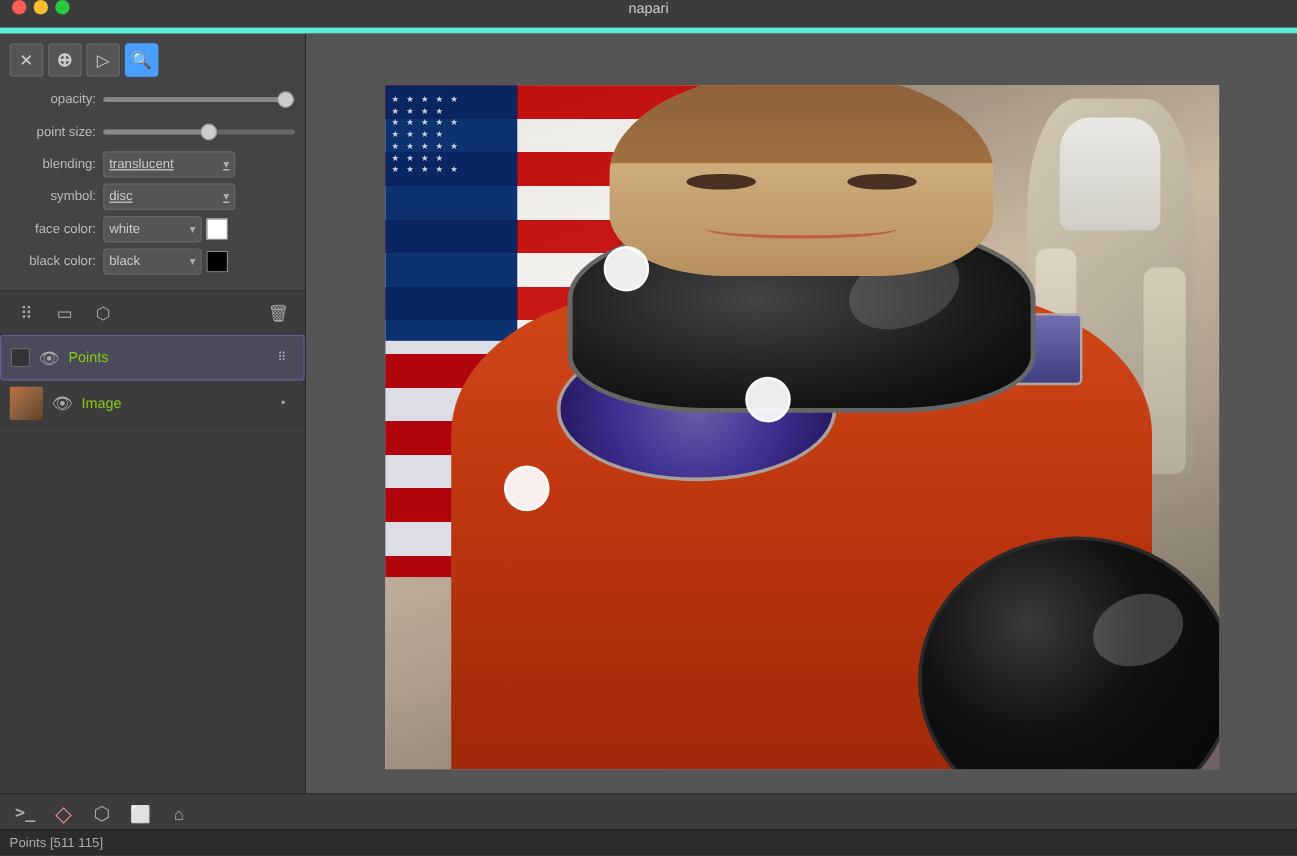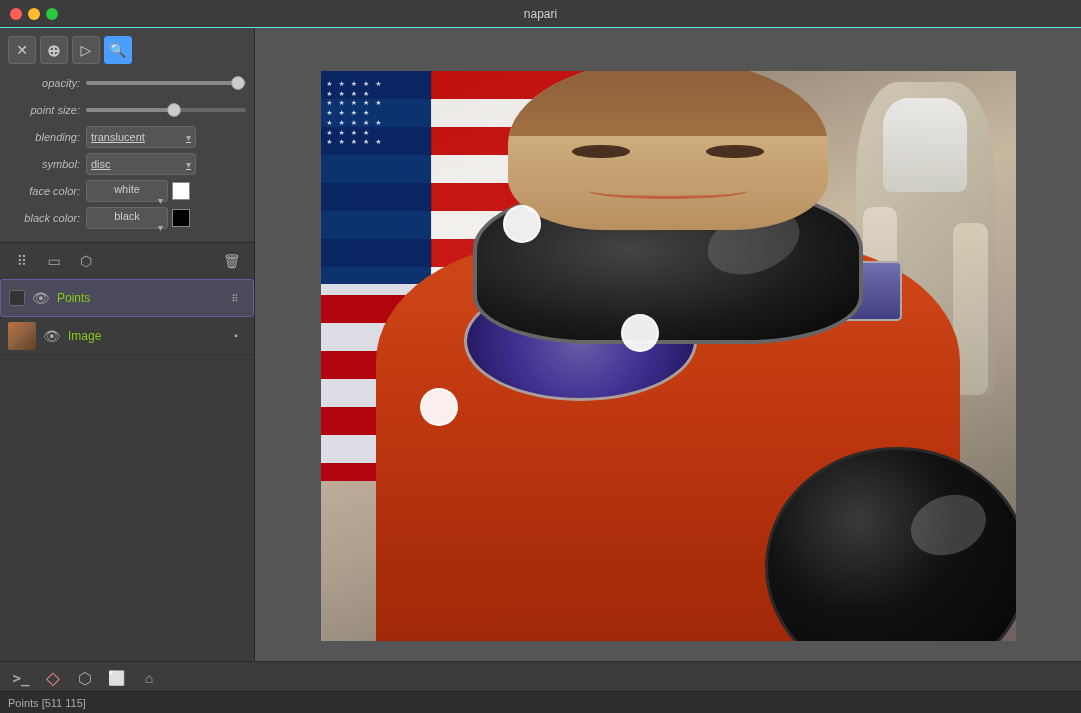--- a/index.html
+++ b/index.html
@@ -13,24 +13,23 @@
       overflow: hidden;
       position: relative;
     }
 
     
     #titlebar {
       width: 100%;
       height: 28px;
       background: #3c3c3c;
       display: flex;
-      align-items: center;
-      justify-content: center;
-      position: relative;
-      border-bottom: 1px solid #5eead4;
+      justify-content: center;
+      position: relative;
+      border-bottom: 5px solid #5eead4;
     }
     .window-buttons {
       position: absolute;
       left: 10px;
       display: flex;
       gap: 6px;
       align-items: center;
     }
     .win-btn {
       width: 12px;
@@ -96,21 +95,20 @@
       margin-bottom: 5px;
       height: 22px;
     }
     .prop-label {
       width: 78px;
       color: #bbb;
       font-size: 11px;
       text-align: right;
       padding-right: 6px;
       flex-shrink: 0;
-      font-style: italic;
     }
     .prop-value {
       flex: 1;
     }
 
     
     .slider-track {
       width: 100%;
       height: 4px;
       background: #666;
@@ -165,21 +163,20 @@
       align-items: center;
       background: #555;
       border: 1px solid #666;
       border-radius: 3px;
       padding: 2px 4px;
       height: 22px;
       width: 82px;
       font-size: 11px;
       color: #ccc;
       cursor: pointer;
-      flex-direction: column;
     }
     .color-swatch {
       width: 18px;
       height: 18px;
       border: 1px solid #888;
       cursor: pointer;
     }
 
     
     .checkbox {

